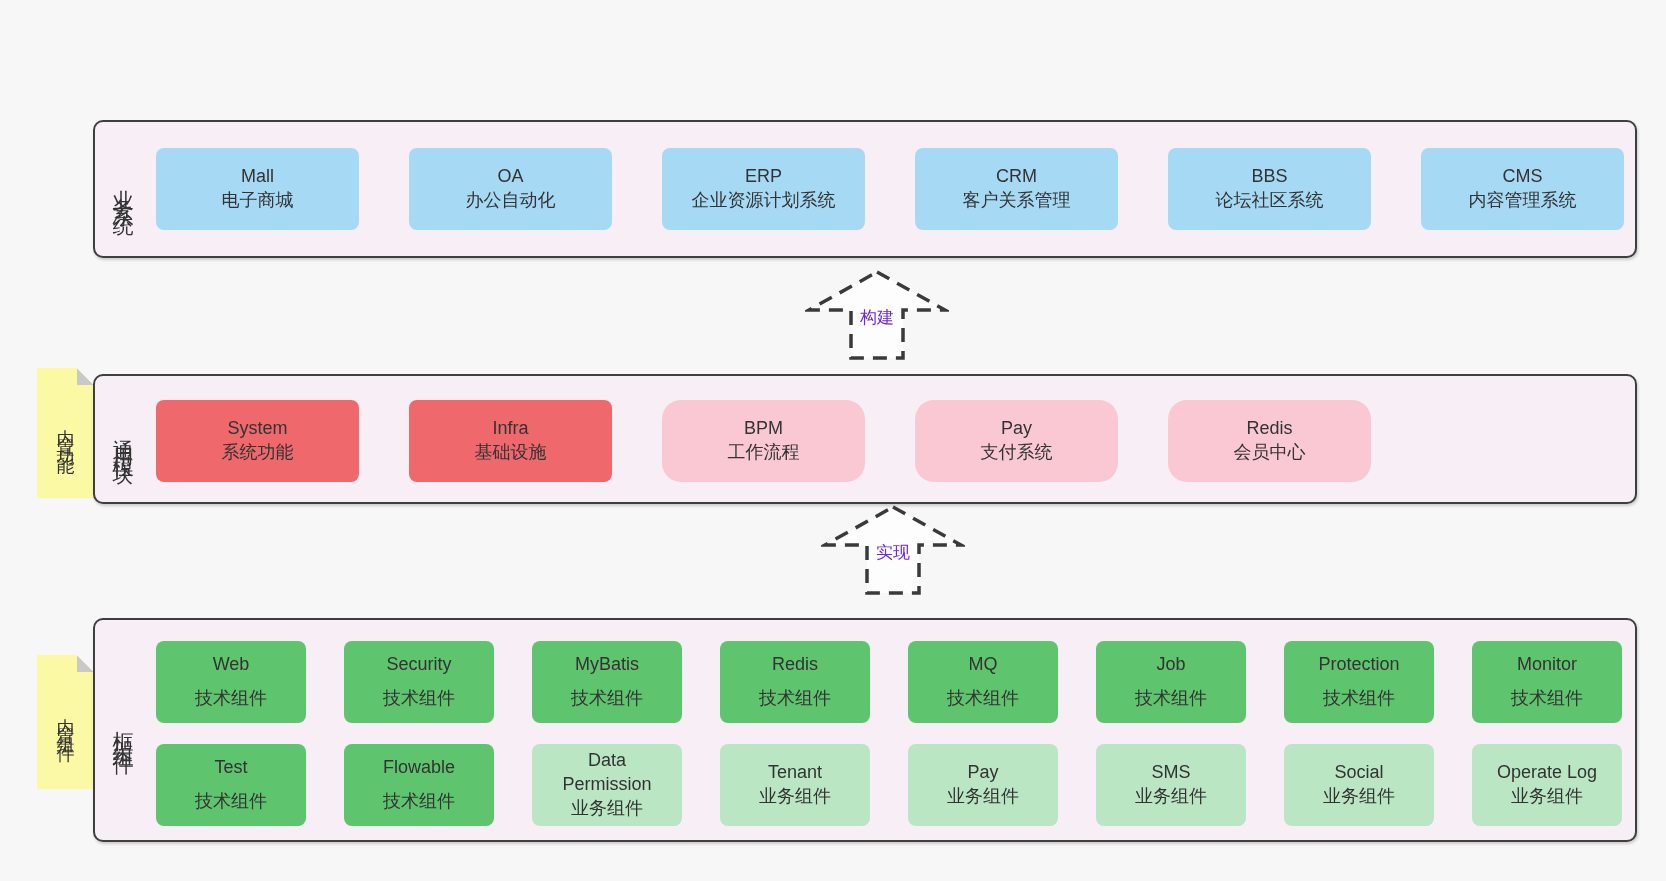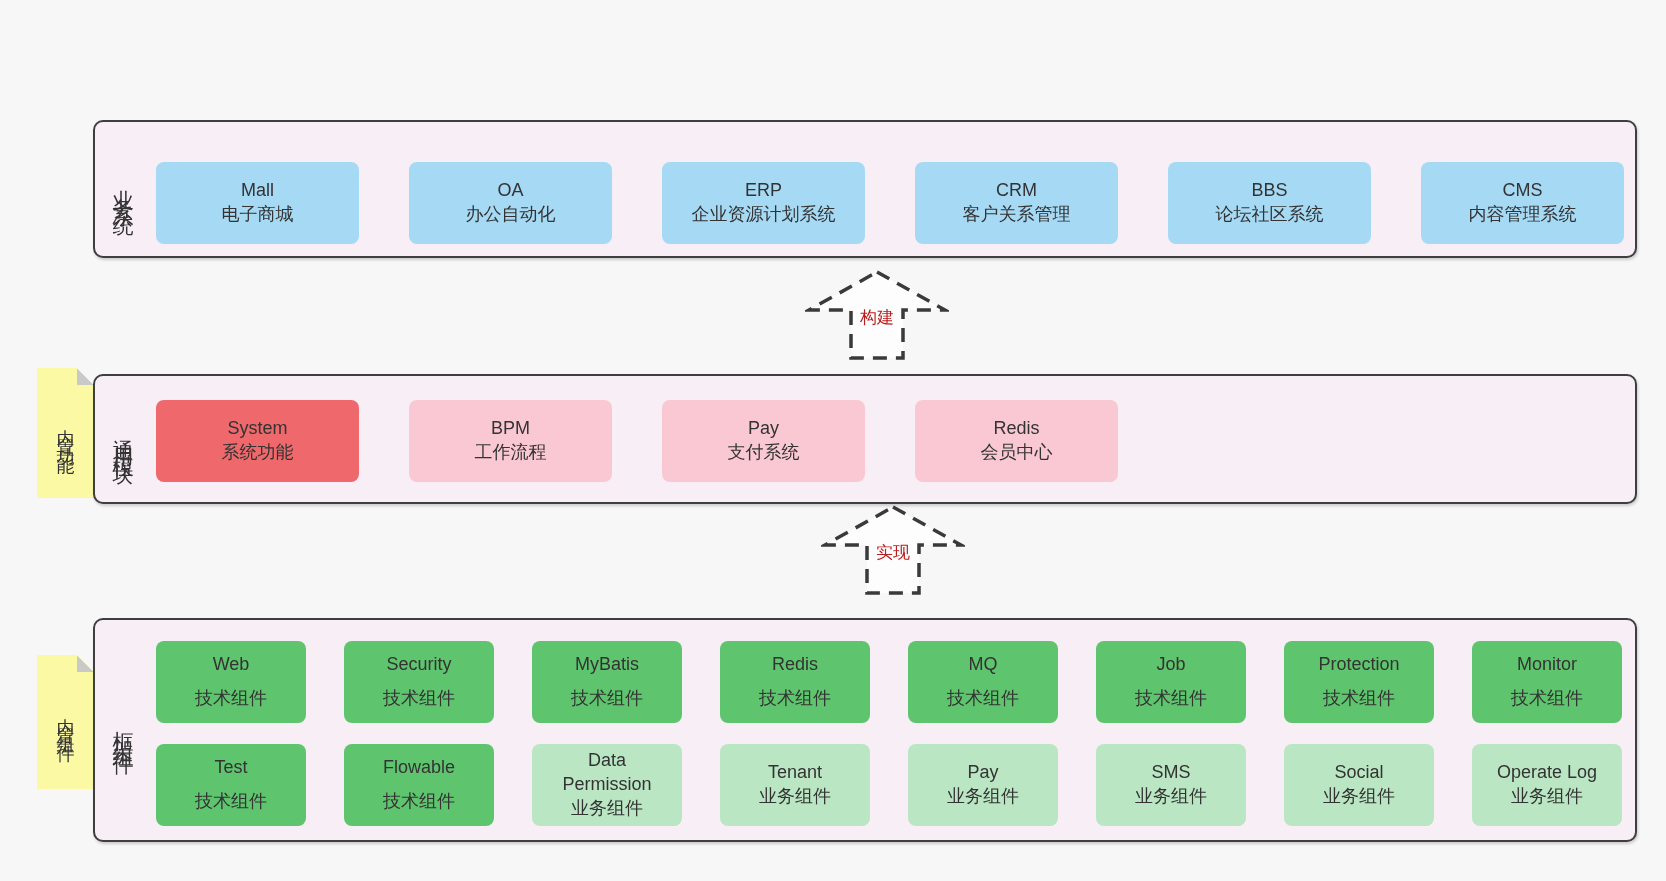--- a/index.html
+++ b/index.html
@@ -18,52 +18,52 @@
     box-shadow:1px 2px 3px rgba(0,0,0,.18);z-index:1;}
   #tier-business{top:120px;height:138px;}
   #tier-modules{top:374px;height:130px;}
   #tier-components{top:618px;height:224px;}
 
   .tier-label{position:absolute;left:8px;top:0;bottom:0;width:40px;
     display:flex;align-items:center;justify-content:center;
     writing-mode:vertical-rl;text-orientation:upright;
     font-size:21px;letter-spacing:8px;color:var(--text);}
 
-  .row6{position:absolute;left:61px;top:40px;display:flex;gap:50px;}
+  .row6{position:absolute;left:61px;top:26px;display:flex;gap:50px;}
   #tier-modules .row6{top:24px;}
   .grid8{position:absolute;left:61px;top:21px;display:grid;
     grid-template-columns:repeat(8,150px);gap:21px 38px;}
 
   .box{width:203px;height:82px;border-radius:8px;display:flex;flex-direction:column;
     align-items:center;justify-content:center;text-align:center;line-height:1.32;}
   .grid8 .box{width:150px;}
   .box-name{font-size:18px;max-width:118px;}
   .box-desc{font-size:18px;}
   .blue{background:var(--blue);}
   .red{background:var(--red);}
-  .pink{background:var(--pink);}
+  .pink{background:var(--pink);border-radius:19px;}
   .green{background:var(--green);gap:10px;}
   .green-light{background:var(--green-light);}
 
   .note{position:absolute;left:37px;width:57px;background:var(--note-yellow);z-index:0;
     display:flex;align-items:center;justify-content:center;
     writing-mode:vertical-rl;text-orientation:upright;
     font-size:18px;letter-spacing:9px;color:var(--text);
     clip-path:polygon(0 0,calc(100% - 17px) 0,100% 17px,100% 100%,0 100%);}
   #note-functions{top:368px;height:130px;}
   #note-components{top:655px;height:134px;}
   .note::after{content:"";position:absolute;top:0;right:0;width:17px;height:17px;
     background:linear-gradient(to top right,var(--note-fold) 49%,transparent 50%);}
 
   .arrow{position:absolute;width:144px;height:92px;z-index:2;}
   #arrow-build{left:805px;top:269px;}
   #arrow-implement{left:821px;top:504px;}
   .arrow svg{position:absolute;left:0;top:0;}
   .arrow-label{position:absolute;left:50%;top:36px;transform:translateX(-50%);
-    background:#fdfdfd;font-size:17px;padding:1px 3px;white-space:nowrap;color:#b91c1c;}
+    background:#fdfdfd;font-size:17px;padding:1px 3px;white-space:nowrap;color:#6d28d9;}
 </style>
 </head>
 <body>
 
 <div id="canvas">
 
   <div class="note" id="note-functions">内置功能</div>
   <div class="note" id="note-components">内置组件</div>
 
   <section class="panel" id="tier-business">
@@ -103,20 +103,24 @@
     <span class="arrow-label">构建</span>
   </div>
 
   <section class="panel" id="tier-modules">
     <div class="tier-label">通用模块</div>
     <div class="row6">
         <div class="box red">
           <div class="box-name">System</div>
           <div class="box-desc">系统功能</div>
         </div>
+        <div class="box red">
+          <div class="box-name">Infra</div>
+          <div class="box-desc">基础设施</div>
+        </div>
         <div class="box pink">
           <div class="box-name">BPM</div>
           <div class="box-desc">工作流程</div>
         </div>
         <div class="box pink">
           <div class="box-name">Pay</div>
           <div class="box-desc">支付系统</div>
         </div>
         <div class="box pink">
           <div class="box-name">Redis</div>

